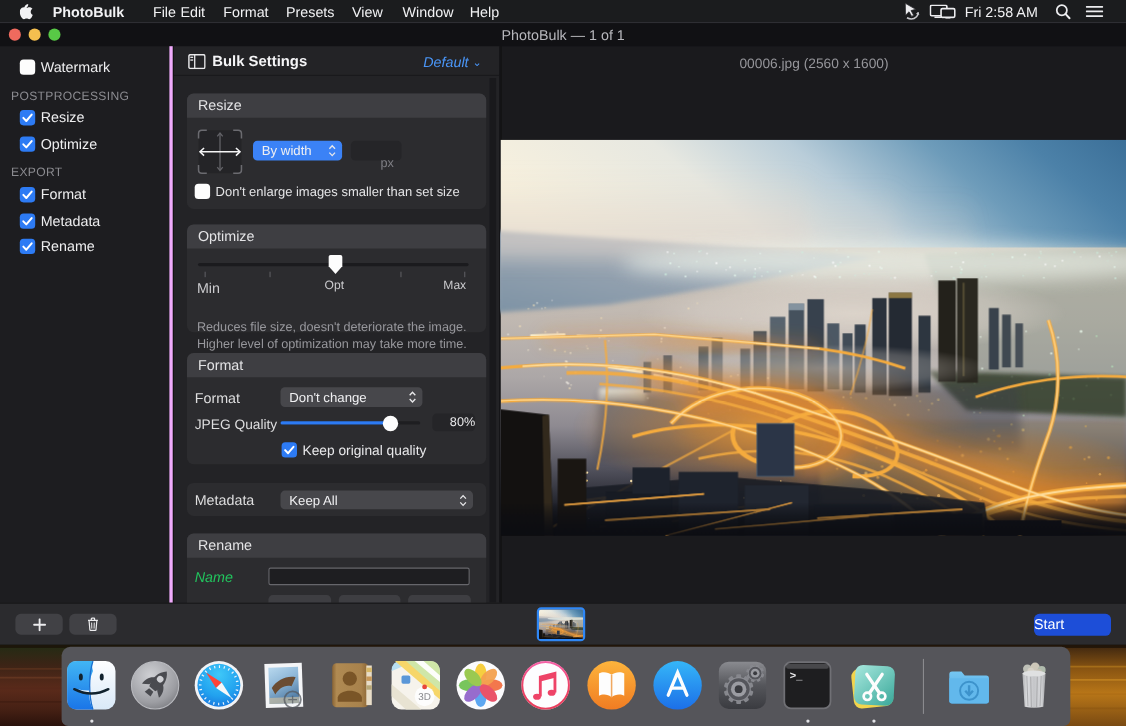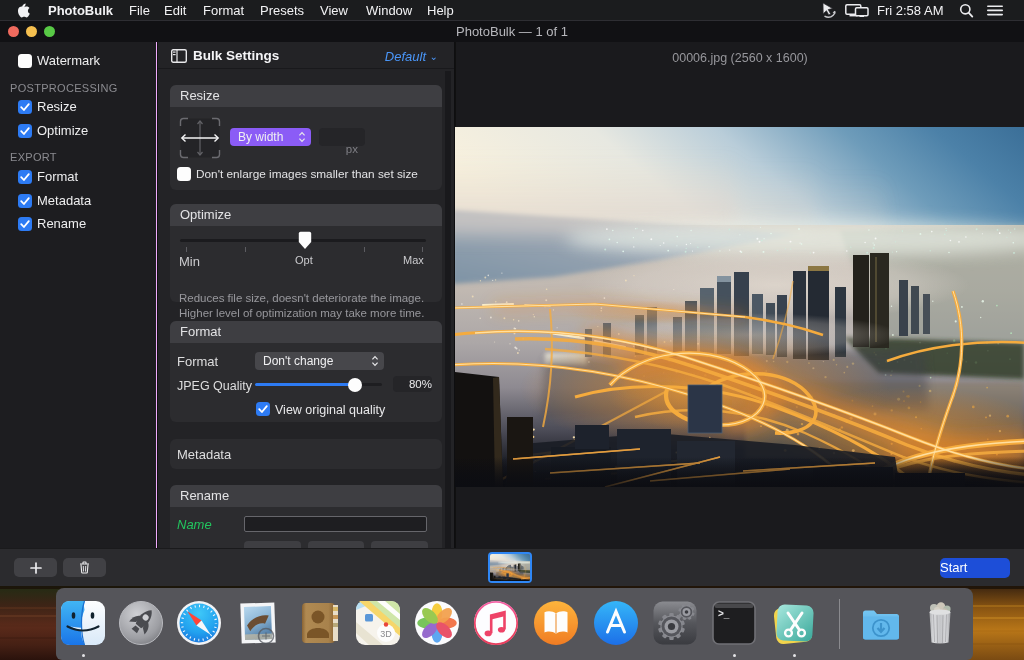--- a/index.html
+++ b/index.html
@@ -4,36 +4,36 @@
 *{box-sizing:border-box;font-family:"Liberation Sans",sans-serif;}
 #screen{position:relative;width:1024px;height:660px;overflow:hidden;background:#101010;}
 .abs{position:absolute;}
 
 #menubar{position:absolute;left:0;top:0;width:1024px;height:20px;background:#1b1c1e;color:#f2f2f4;font-size:13px;}
 #menubar .mi{position:absolute;top:2.5px;line-height:15px;}
 
 #titlebar{position:absolute;left:0;top:20px;width:1024px;height:22px;background:#111114;border-top:1px solid #2e2e33;}
 #wtitle{position:absolute;left:0;top:24px;width:1024px;text-align:center;color:#b7b7bc;font-size:13px;}
 
-#sidebar{position:absolute;left:0;top:42px;width:157px;height:506px;background:#1d1d20;border-right:1px solid #f0abfc;}
+#sidebar{position:absolute;left:0;top:42px;width:157px;height:506px;background:#1d1d20;border-right:3px solid #f0abfc;}
 .sb-row{position:absolute;left:18px;height:14px;}
 .cb{position:absolute;left:0;top:0;width:14px;height:14px;border-radius:3.5px;}
 .cb.on{background:#2d7bf4;}
 .cb.off{background:#fdfdfd;}
 .cb svg{position:absolute;left:0;top:0;}
 .sb-row .lbl{position:absolute;left:19px;top:0px;color:#eeeeef;font-size:13px;line-height:14px;white-space:nowrap;}
 .sb-head{position:absolute;left:10px;color:#8b8b90;font-size:11px;letter-spacing:0.3px;white-space:nowrap;}
 
 #panel{position:absolute;left:158px;top:42px;width:297px;height:506px;background:#232326;border-right:1px solid #0e0e10;overflow:hidden;}
 #panelhead{position:absolute;left:0;top:0;width:296px;height:27px;border-bottom:1px solid #19191c;}
 #ph-title{position:absolute;left:35px;top:6px;color:#f5f5f7;font-size:13.5px;font-weight:bold;}
 #ph-default{position:absolute;right:16px;top:7px;color:#4a96f8;font-size:13px;font-style:italic;}
 .card{position:absolute;left:12px;width:272px;background:#2c2c2f;border-radius:6px;}
 .card-h{position:absolute;left:0;top:0;width:272px;height:22px;background:#3e3e42;border-radius:6px 6px 0 0;color:#e3e3e5;font-size:13px;line-height:22px;padding-left:10px;}
-.drop{position:absolute;background:#8b5cf6;border-radius:4px;color:#f0f0f2;font-size:12px;}
+.drop{position:absolute;background:#3b82f6;border-radius:4px;color:#f0f0f2;font-size:12px;}
 .drop .dtxt{position:absolute;left:8px;top:50%;transform:translateY(-50%);white-space:nowrap;}
 .chev{position:absolute;right:4px;top:50%;transform:translateY(-50%);width:10px;height:12px;}
 .darkfield{position:absolute;background:#252528;border-radius:4px;}
 .smalltext{color:#97979c;font-size:11.5px;line-height:14.5px;margin-top:26px;}
 
 #preview{position:absolute;left:456px;top:42px;width:568px;height:506px;background:#1a1a1d;}
 #fname{position:absolute;left:0;top:9px;width:568px;text-align:center;color:#96969b;font-size:12.5px;}
 #photo{position:absolute;left:455px;top:127px;width:569px;height:360px;}
 
 #bottombar{position:absolute;left:0;top:548px;width:1024px;height:38px;background:#2b2b2e;border-top:1px solid #1a1a1c;}
@@ -80,21 +80,21 @@
       </g>
       <rect x="0" y="0" width="1024" height="3" fill="#1a1208" opacity="0.8"></rect>
     </svg>
   </div>
 
   <div id="menubar">
     <svg class="abs" style="left:18px;top:3px;" width="13" height="15" viewBox="0 0 13 15">
       <path fill="#f2f2f4" d="M6.7 3.6c.6-.8 1.1-1.9.9-3-.9.1-2 .7-2.6 1.4-.6.7-1.1 1.8-.9 2.9 1 .1 2-.5 2.6-1.3zM9.9 7.9c0-1.9 1.5-2.8 1.6-2.9-.9-1.3-2.2-1.5-2.7-1.5-1.2-.1-2.2.7-2.8.7-.6 0-1.5-.7-2.4-.7-1.2 0-2.4.7-3 1.8-1.3 2.2-.3 5.5.9 7.3.6.9 1.3 1.9 2.3 1.8.9 0 1.3-.6 2.4-.6 1.1 0 1.4.6 2.4.6 1 0 1.6-.9 2.2-1.8.7-1 1-2 1-2.1-.1 0-1.9-.7-1.9-2.6z"></path>
     </svg>
     <div class="mi" style="left:48px;font-weight:bold;">PhotoBulk</div>
-    <div class="mi" style="left:129px;">File</div>
+    <div class="mi" style="left:139px;">File</div>
     <div class="mi" style="left:164px;">Edit</div>
     <div class="mi" style="left:203px;">Format</div>
     <div class="mi" style="left:260px;">Presets</div>
     <div class="mi" style="left:320px;">View</div>
     <div class="mi" style="left:366px;">Window</div>
     <div class="mi" style="left:427px;">Help</div>
     <svg class="abs" style="left:820px;top:2px;" width="18" height="17" viewBox="0 0 18 17">
       <path d="M3 1 L12.5 6.5 L8.2 7.6 L10.6 11.9 L8.8 12.9 L6.4 8.7 L3.2 11.8 Z" fill="#ececef" stroke="#2a2a2e" stroke-width="0.7"></path>
       <path d="M4.5 14.2 Q9.5 16.8 13.2 13.2 Q15 11.4 14.6 9.2" stroke="#c8c8cc" stroke-width="1.5" fill="none"></path>
       <path d="M12.6 10.8 L14.7 8.8 L15.8 11.4 Z" fill="#c8c8cc"></path>
@@ -248,25 +248,32 @@
       <div class="abs" style="left:7px;top:58px;color:#dededf;font-size:12.5px;">JPEG Quality</div>
       <div class="abs" style="left:85px;top:62px;width:127px;height:3px;background:#1e1e21;border-radius:2px;"></div>
       <div class="abs" style="left:85px;top:62px;width:100px;height:3px;background:#2d7bf4;border-radius:2px;"></div>
       <div class="abs" style="left:178px;top:56.5px;width:14px;height:14px;border-radius:50%;background:#fdfdfd;"></div>
       <div class="darkfield" style="left:223px;top:55px;width:39px;height:16px;color:#e8e8ea;font-size:11.5px;text-align:right;line-height:16px;">80%</div>
       <div class="cb on" style="left:86px;top:81px;">
           <svg width="14" height="14" viewBox="0 0 14 14">
             <path d="M3.2 7.2 L5.9 10 L10.8 4.2" stroke="#fff" stroke-width="1.8" fill="none" stroke-linecap="round" stroke-linejoin="round"></path>
           </svg>
         </div>
-      <div class="abs" style="left:105px;top:81.5px;color:#e8e8ea;font-size:12.5px;line-height:14px;">View original quality</div>
+      <div class="abs" style="left:105px;top:81.5px;color:#e8e8ea;font-size:12.5px;line-height:14px;">Keep original quality</div>
     </div>
 
     <div class="card" style="top:397px;height:30px;">
       <div class="abs" style="left:7px;top:8px;color:#dededf;font-size:13px;">Metadata</div>
+      <div class="drop" style="left:85px;top:7px;width:175px;height:17px;background:#47474b;">
+          <span class="dtxt">Keep All</span>
+        <svg class="chev" width="9" height="14" viewBox="0 0 9 14">
+            <path d="M1.5 5 L4.5 1.8 L7.5 5" stroke="#e8e8ea" stroke-width="1.4" fill="none"></path>
+            <path d="M1.5 9 L4.5 12.2 L7.5 9" stroke="#e8e8ea" stroke-width="1.4" fill="none"></path>
+          </svg>
+      </div>
     </div>
 
     <div class="card" style="top:443px;height:105px;border-radius:6px 6px 0 0;">
       <div class="card-h">Rename</div>
       <div class="abs" style="left:7px;top:32px;color:#22c55e;font-size:13px;font-style:italic;">Name</div>
       <div class="abs" style="left:74px;top:31px;width:183px;height:16px;background:#1e1e21;border:1px solid #66666b;border-radius:2px;"></div>
       <div class="abs" style="left:74px;top:56px;width:57px;height:7px;background:#3e3e42;border-radius:4px 4px 0 0;"></div>
       <div class="abs" style="left:138px;top:56px;width:56px;height:7px;background:#3e3e42;border-radius:4px 4px 0 0;"></div>
       <div class="abs" style="left:201px;top:56px;width:57px;height:7px;background:#3e3e42;border-radius:4px 4px 0 0;"></div>
     </div>

